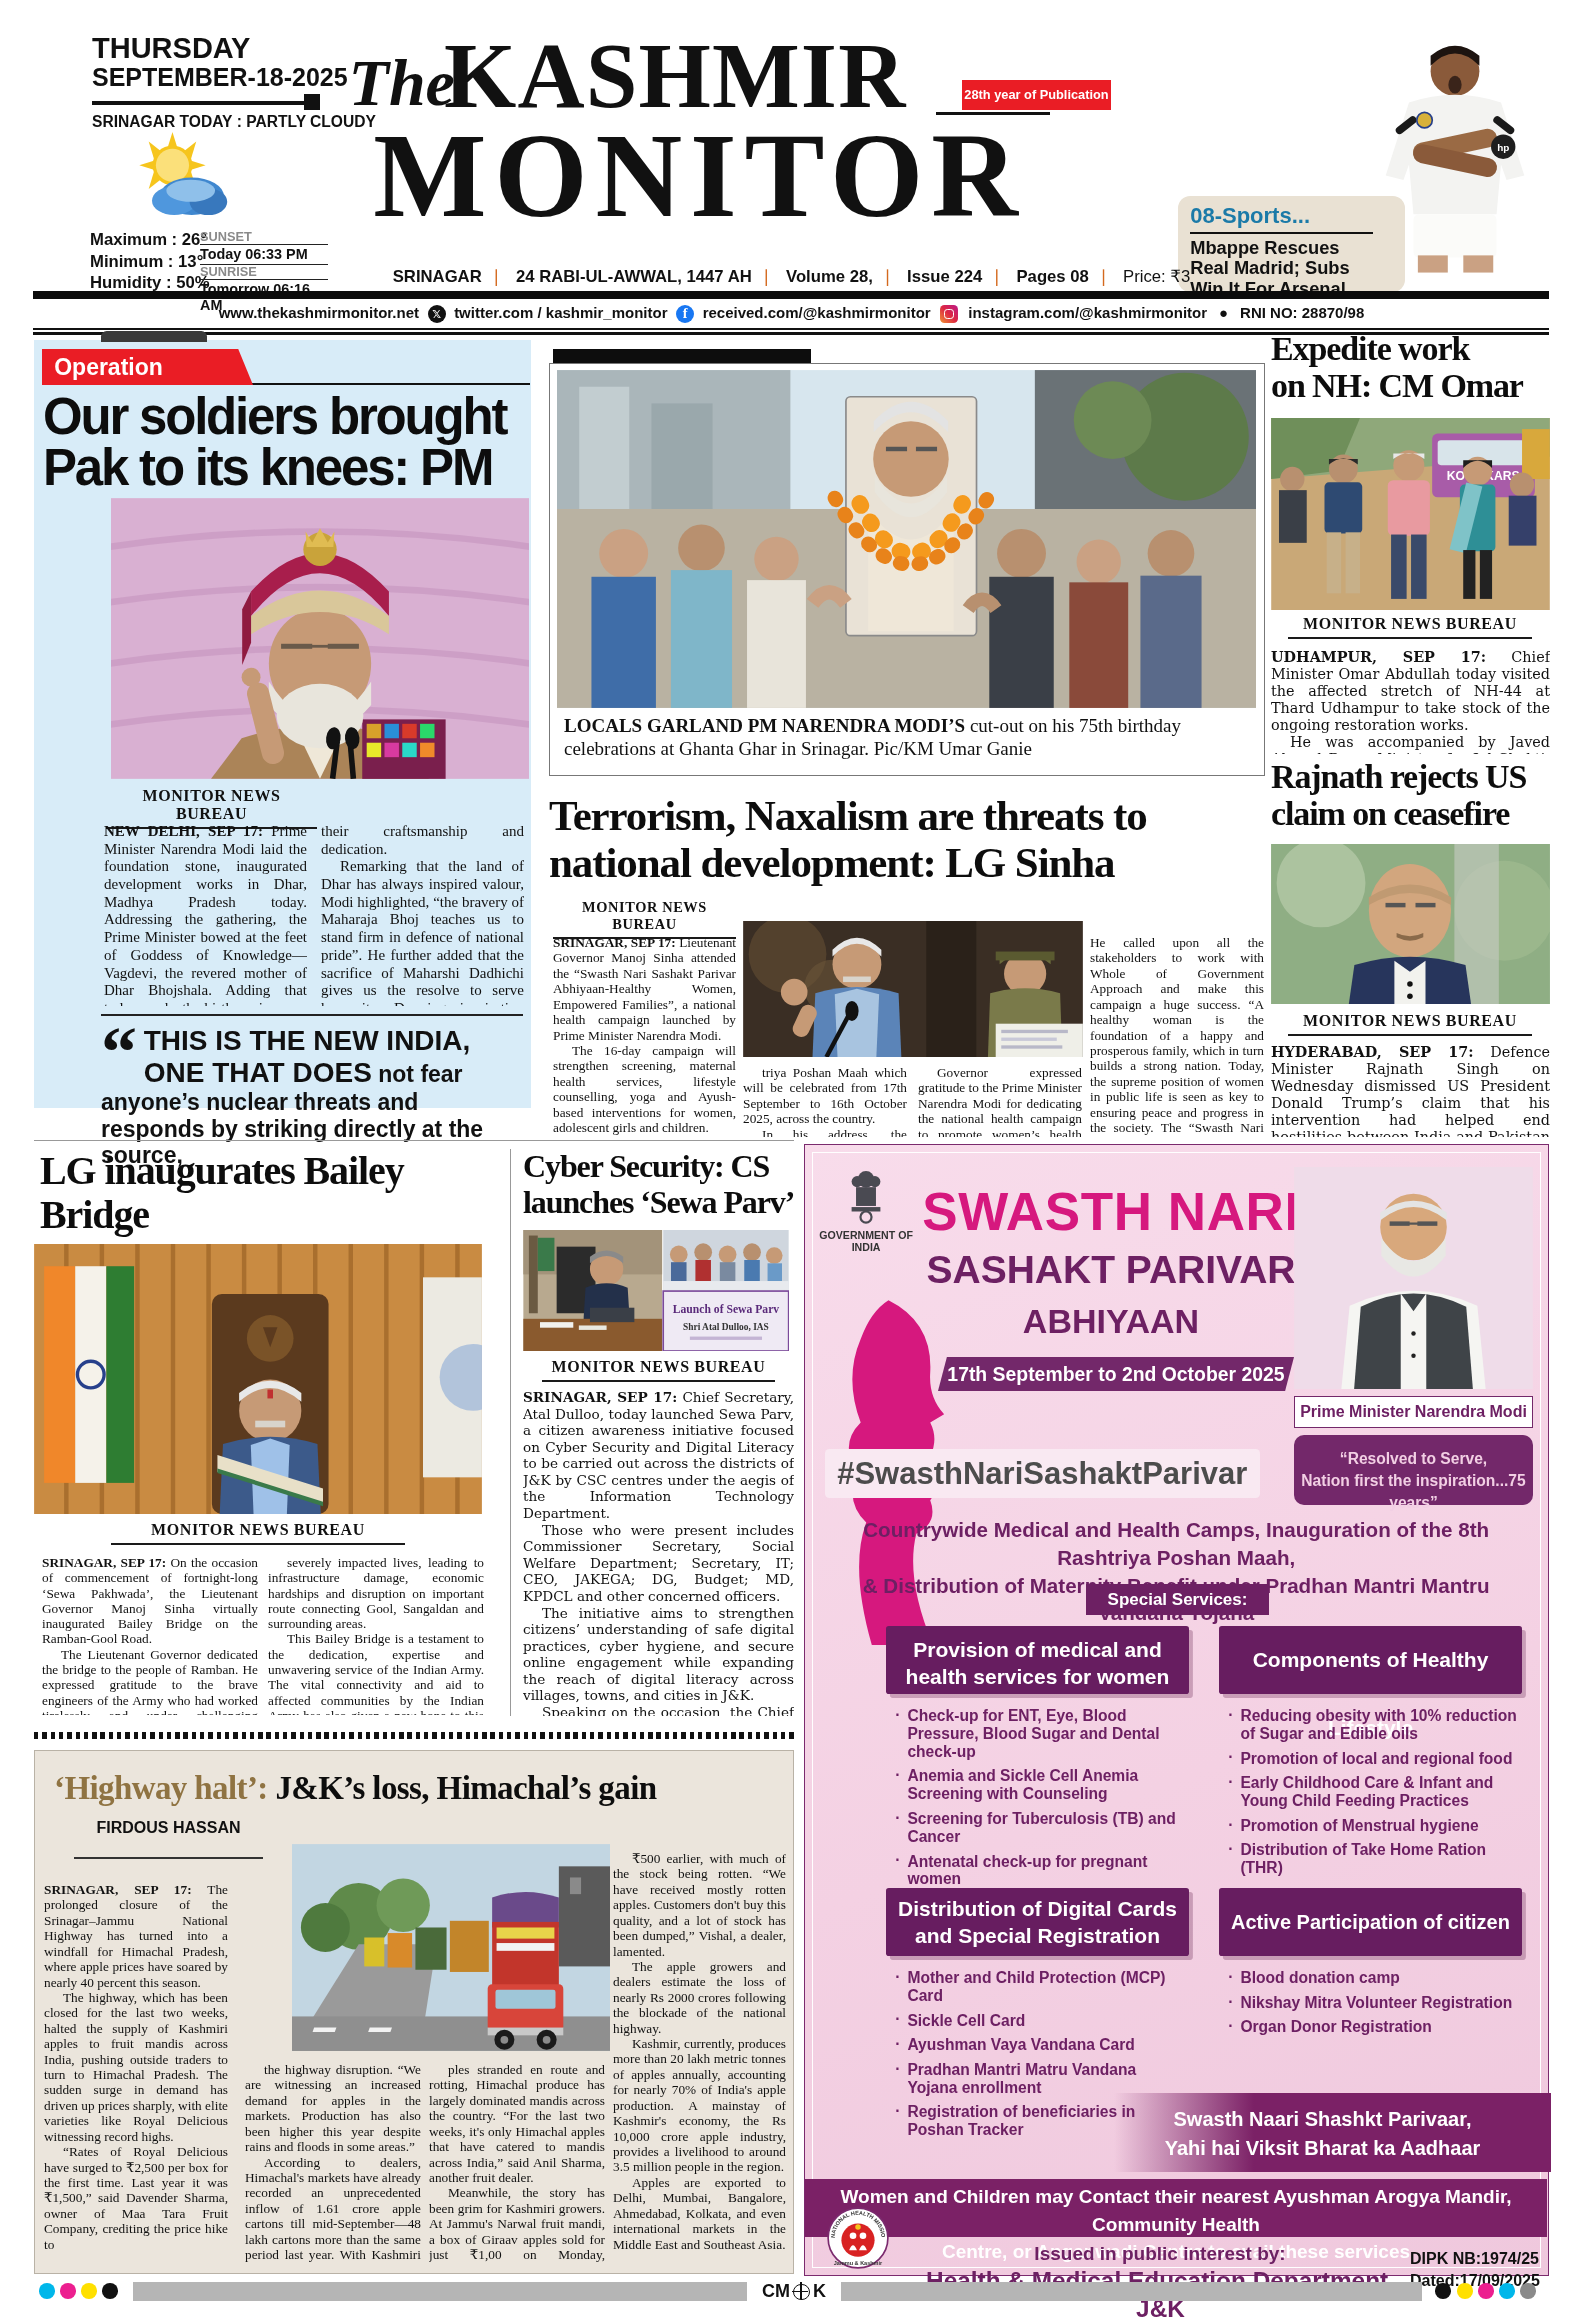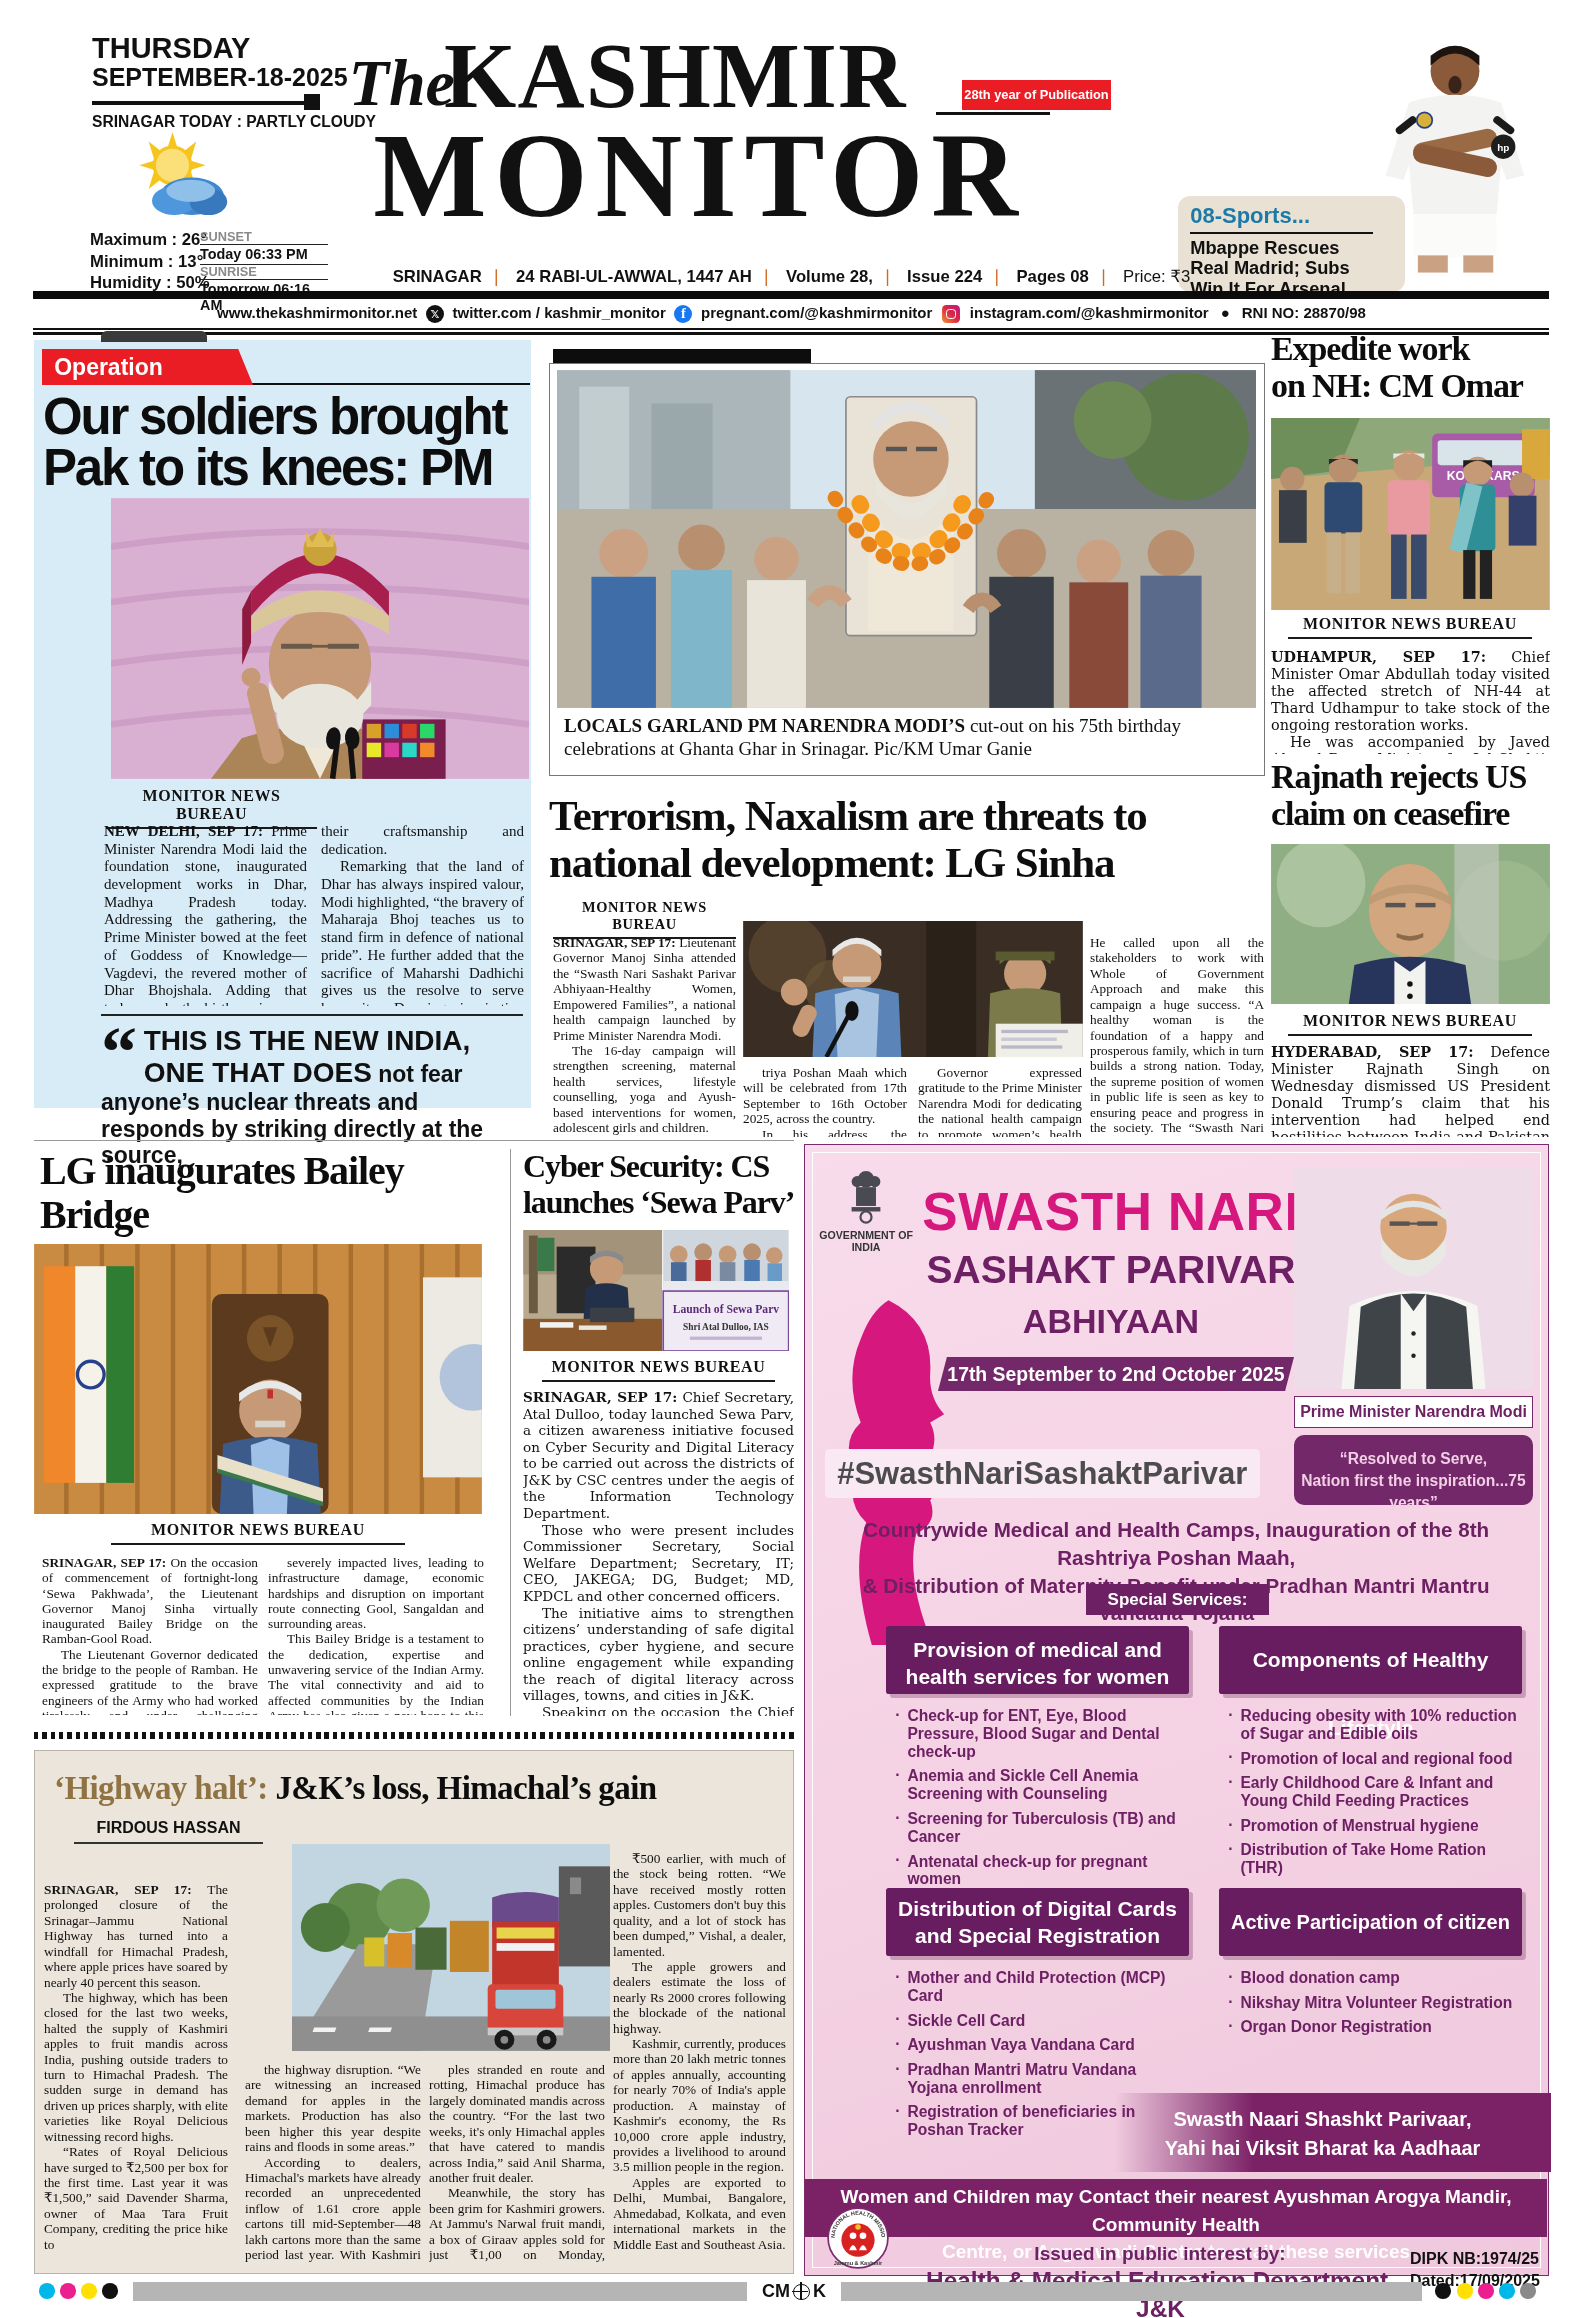--- a/index.html
+++ b/index.html
@@ -114,21 +114,21 @@
     <span style="font-weight:400;">Price: ₹3</span>
   </div>
 
   <div class="abs" style="left:33px;top:291px;width:1516px;height:8.3px;background:#0b0b0b;"></div>
 
   <div class="abs sans c" style="left:0;top:304px;width:1583px;font-size:15px;font-weight:700;">
     <span>www.thekashmirmonitor.net</span>
     <span class="icon-circle" style="width:18px;height:18px;background:#111;color:#fff;font-size:11px;line-height:18px;margin:0 4.4px;"><span>𝕏</span></span>
     <span>twitter.com / kashmir_monitor</span>
     <span class="icon-circle serif" style="width:18px;height:18px;background:#1877f2;color:#fff;font-size:14.4px;line-height:16.7px;margin:0 4.4px;font-weight:900;"><span>f</span></span>
-    <span>pregnant.com/@kashmirmonitor</span>
+    <span>received.com/@kashmirmonitor</span>
     <span class="icon-circle" style="width:18px;height:18px;border-radius:4.4px;background:linear-gradient(45deg,#f09433,#dc2743 50%,#bc1888);margin:0 5.6px;position:relative;vertical-align:middle;">
       <span style="position:absolute;left:3.9px;top:3.9px;width:7.8px;height:7.8px;border:1.7px solid #fff;border-radius:3.3px;"></span>
     </span>
     <span>instagram.com/@kashmirmonitor</span>
     <span style="margin:0 7.8px;">●</span>
     <span>RNI NO: 28870/98</span>
   </div>
   <div class="abs" style="left:33px;top:328px;width:1516px;height:1.7px;background:#111;"></div>
   <div class="abs" style="left:33px;top:332px;width:1516px;height:3.3px;background:#111;"></div>
 
@@ -586,21 +586,21 @@
     <div class="abs sans" style="left:605px;top:1103px;width:133px;font-size:16px;font-weight:900;color:#111;line-height:1.35;">
       <div>DIPK NB:1974/25</div>
       <div>Dated:17/09/2025</div>
     </div>
   </div>
 
   <div class="abs" style="left:34px;top:1750px;width:760px;height:524px;background:#ebe5dc;border:0.6px solid #b9b2a6;box-sizing:border-box;">
     <div class="abs serif" style="left:19px;top:19px;width:728px;font-size:33px;font-weight:900;letter-spacing:-0.6px;">
       <span style="color:#8f7342;">‘Highway halt’:</span><span style="color:#0d0d0d;"> J&amp;K’s loss, Himachal’s gain</span>
     </div>
-    <div class="abs sans c" style="left:39px;top:68px;width:189px;font-size:16px;font-weight:900;border-bottom:2.2px solid #333;padding-bottom:5px;">FIRDOUS HASSAN</div>
+    <div class="abs sans c" style="left:39px;top:68px;width:189px;font-size:16px;font-weight:900;border-bottom:2.2px solid #333;padding-bottom:20px;">FIRDOUS HASSAN</div>
 
     <svg class="abs" style="left:257px;top:93px;" width="318" height="207" viewBox="0 0 572 372">
       <rect width="572" height="372" fill="#c2d6e2"></rect>
       <circle cx="120" cy="130" r="60" fill="#5f8a4a"></circle>
         <circle cx="200" cy="110" r="48" fill="#6f9a58"></circle>
         <circle cx="60" cy="150" r="44" fill="#4f7a3e"></circle>
       <rect x="480" y="40" width="92" height="180" fill="#5a5a5a"></rect>
         <rect x="500" y="60" width="20" height="30" fill="#8a8a8a"></rect>
       <polygon points="0,372 120,180 260,180 230,372" fill="#9a9a9a"></polygon>
       <rect x="0" y="310" width="572" height="62" fill="#8f8f8f"></rect>

